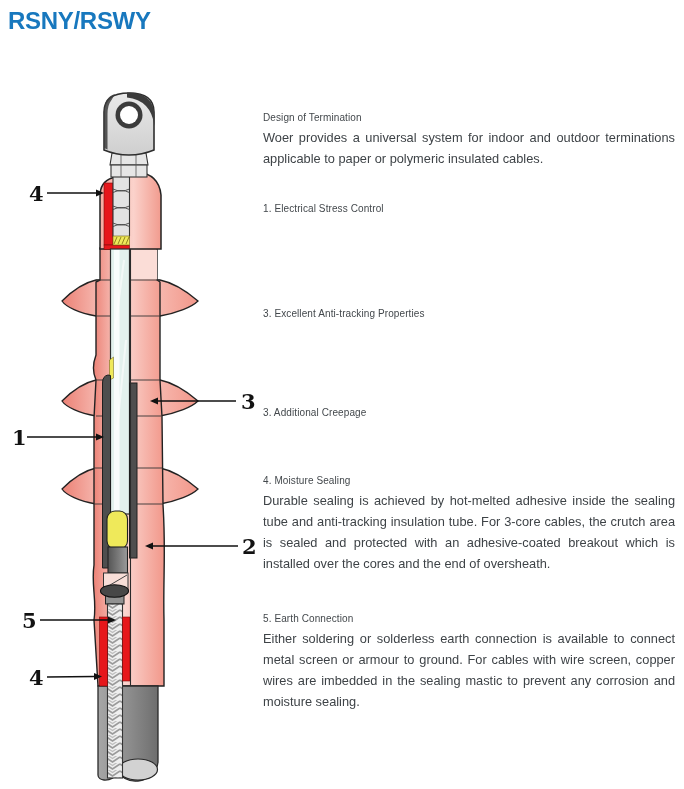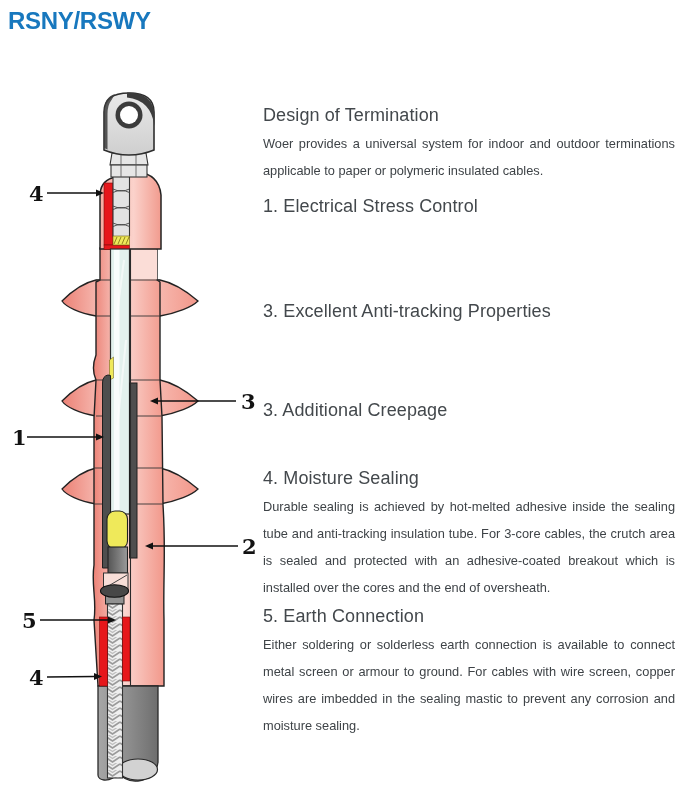--- a/index.html
+++ b/index.html
@@ -3,22 +3,22 @@
 <meta charset="utf-8">
 <style>
   html,body{margin:0;padding:0;}
   body{
     width:684px;height:789px;background:#ffffff;position:relative;overflow:hidden;
     font-family:"Liberation Sans",sans-serif;
   }
   .title-block{position:absolute;left:8px;top:4px;width:660px;}
   .title-line{color:#1878BE;font-weight:bold;font-size:24px;line-height:33px;letter-spacing:-0.3px;}
   .text-col{position:absolute;left:263px;width:412px;}
-  .sec-heading{font-size:18px;color:#43484c;margin:8px 0 4px 0;font-weight:normal;letter-spacing:0.1px;}
-  .sec-body{font-size:12.8px;line-height:27px;color:#3e4347;text-align:justify;margin:0;}
+  .sec-heading{font-size:10px;color:#43484c;margin:15px 0 4px 0;font-weight:normal;letter-spacing:0.1px;}
+  .sec-body{font-size:12.8px;line-height:21px;color:#3e4347;text-align:justify;margin:0;}
   
   .s0{top:97px;}  .s1{top:188px;} .s2{top:293px;}
   .s3{top:392px;} .s4{top:460px;} .s5{top:598px;}
   svg text.callout{font-family:"DejaVu Serif",serif;font-weight:bold;font-size:21px;fill:#121212;}
 </style>
 </head>
 <body>
 
 <div class="title-block">
   <div class="title-line">RSNY/RSWY</div>

